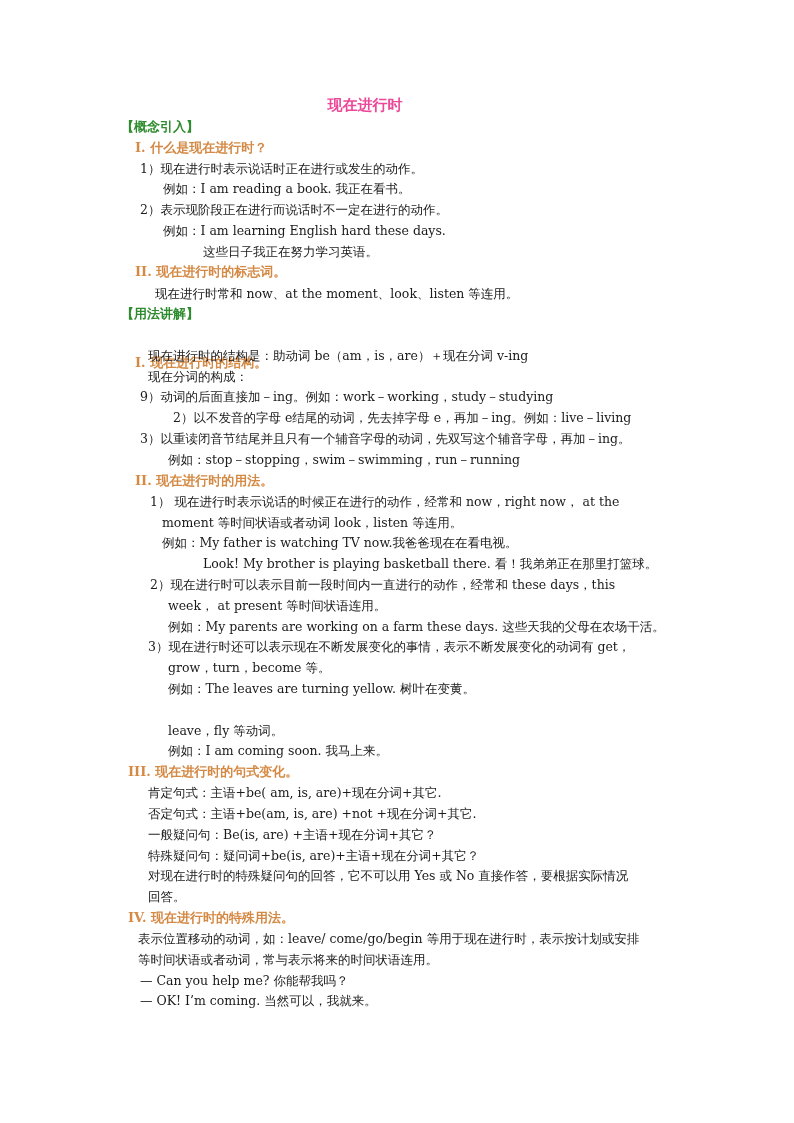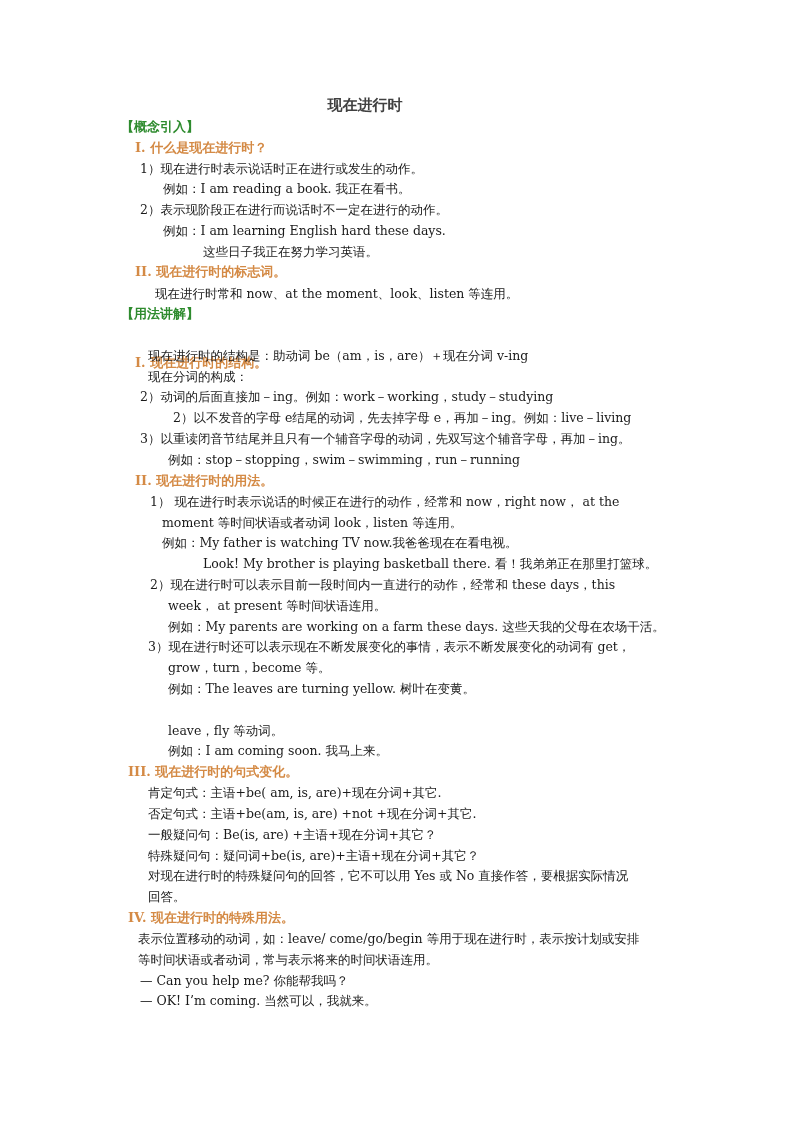--- a/index.html
+++ b/index.html
@@ -1,21 +1,21 @@
 <!DOCTYPE html>
 <html><head>
 <meta charset="utf-8">
 <style>
   html, body { margin: 0; padding: 0; background: #ffffff; }
   body { width: 794px; height: 1123px; position: relative; overflow: hidden;
          font-family: "DejaVu Serif", "Liberation Serif", serif; color: #1a1a1a; }
   .page { position: absolute; left: 0; top: 0; width: 794px; height: 1123px; }
   .ln { position: absolute; font-size: 12.5px; line-height: 16px; white-space: nowrap; }
   .title { position: absolute; top: 96px; left: 0; width: 730px; text-align: center;
-           font-size: 15px; font-weight: bold; color: #404040; }
+           font-size: 15px; font-weight: bold; color: #ec4899; }
   .sec { color: #2e8b2e; font-weight: bold; font-size: 13px; }
   .h { color: #d48a45; font-weight: bold; font-size: 13px; }
 </style>
 </head>
 <body>
 
 <div class="page">
 
   <div class="title">现在进行时</div>
 
@@ -26,21 +26,21 @@
   <div class="ln" style="left:140px; top:202px;">2）表示现阶段正在进行而说话时不一定在进行的动作。</div>
   <div class="ln" style="left:163px; top:223px;">例如：I am learning English hard these days.</div>
   <div class="ln" style="left:203px; top:244px;">这些日子我正在努力学习英语。</div>
   <div class="ln h" style="left:135px; top:264px;">II. 现在进行时的标志词。</div>
   <div class="ln" style="left:155px; top:286px;">现在进行时常和 now、at the moment、look、listen 等连用。</div>
 
   <div class="ln sec" style="left:121px; top:306px;">【用法讲解】</div>
   <div class="ln h" style="left:135px; top:327px;margin-top:28px;">I. 现在进行时的结构。</div>
   <div class="ln" style="left:148px; top:348px;">现在进行时的结构是：助动词 be（am，is，are）＋现在分词 v-ing</div>
   <div class="ln" style="left:148px; top:369px;">现在分词的构成：</div>
-  <div class="ln" style="left:140px; top:389px;">2）动词的后面直接加－ing。例如：work－working，study－studying</div>
+  <div class="ln" style="left:140px; top:389px;">9）动词的后面直接加－ing。例如：work－working，study－studying</div>
   <div class="ln" style="left:140px; top:410px;margin-left:33px;">2）以不发音的字母 e结尾的动词，先去掉字母 e，再加－ing。例如：live－living</div>
   <div class="ln" style="left:140px; top:431px;">3）以重读闭音节结尾并且只有一个辅音字母的动词，先双写这个辅音字母，再加－ing。</div>
   <div class="ln" style="left:168px; top:452px;">例如：stop－stopping，swim－swimming，run－running</div>
 
   <div class="ln h" style="left:135px; top:473px;">II. 现在进行时的用法。</div>
   <div class="ln" style="left:150px; top:494px;">1）  现在进行时表示说话的时候正在进行的动作，经常和 now，right now，  at the</div>
   <div class="ln" style="left:162px; top:515px;">moment 等时间状语或者动词 look，listen 等连用。</div>
   <div class="ln" style="left:162px; top:535px;">例如：My father is watching TV now.我爸爸现在在看电视。</div>
   <div class="ln" style="left:203px; top:556px;">Look! My brother is playing basketball there.  看！我弟弟正在那里打篮球。</div>
   <div class="ln" style="left:150px; top:577px;">2）现在进行时可以表示目前一段时间内一直进行的动作，经常和 these days，this</div>

